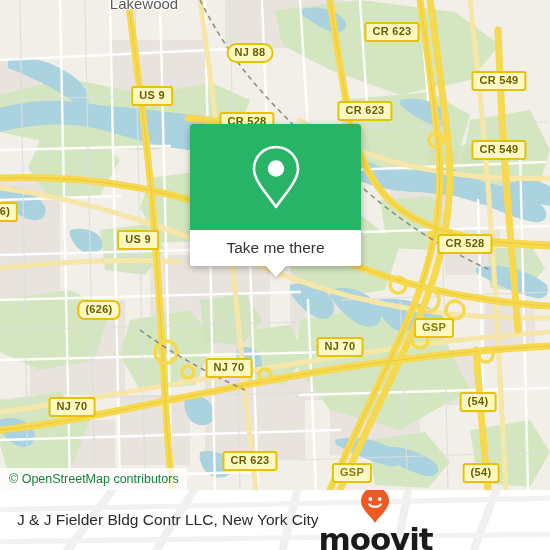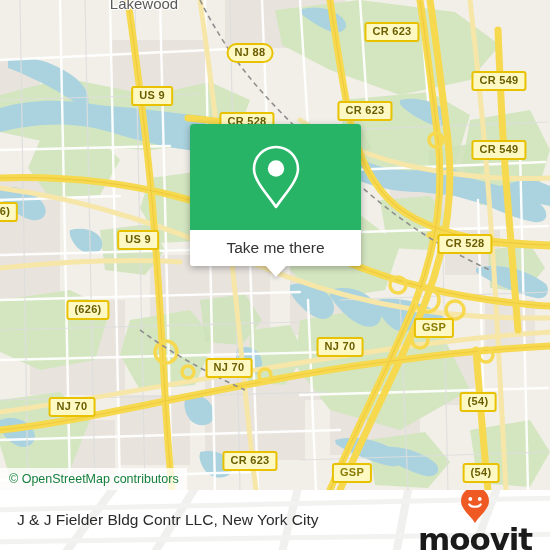--- a/index.html
+++ b/index.html
@@ -126,21 +126,20 @@
   }
 
   
   #footer {
     position: absolute;
     left: 0; top: 490px;
     width: 550px; height: 60px;
     background: #ffffff;
     display: flex;
     align-items: center;
-    justify-content: space-between;
     padding: 0 18px 0 17px;
     box-sizing: border-box;
     overflow: hidden;
   }
   #footer-watermark {
     position: absolute;
     left: 0; top: 0; width: 550px; height: 60px;
     pointer-events: none;
   }
   #footer-title {
@@ -390,21 +389,21 @@
     <div class="place-label" style="left:144px; top:3px;">Lakewood</div>
 
     <div class="shield" style="left:250px; top:53px;border-radius:10px;">NJ 88</div>
     <div class="shield" style="left:152px; top:96px;">US 9</div>
     <div class="shield" style="left:247px; top:122px;">CR 528</div>
     <div class="shield" style="left:392px; top:32px;">CR 623</div>
     <div class="shield" style="left:365px; top:111px;">CR 623</div>
     <div class="shield" style="left:499px; top:81px;">CR 549</div>
     <div class="shield" style="left:499px; top:150px;">CR 549</div>
     <div class="shield" style="left:138px; top:240px;">US 9</div>
-    <div class="shield" style="left:88px;  top:310px;">(626)</div>
+    <div class="shield" style="left:99px;  top:310px;border-radius:7px;">(626)</div>
     <div class="shield" style="left:3px;   top:212px;">(6)</div>
     <div class="shield" style="left:465px; top:244px;">CR 528</div>
     <div class="shield gsp" style="left:434px; top:328px;">GSP</div>
     <div class="shield" style="left:340px; top:347px;">NJ 70</div>
     <div class="shield" style="left:229px; top:368px;">NJ 70</div>
     <div class="shield" style="left:72px;  top:407px;">NJ 70</div>
     <div class="shield" style="left:478px; top:402px;">(54)</div>
     <div class="shield" style="left:250px; top:461px;">CR 623</div>
     <div class="shield gsp" style="left:352px; top:473px;">GSP</div>
     <div class="shield" style="left:481px; top:473px;">(54)</div>

